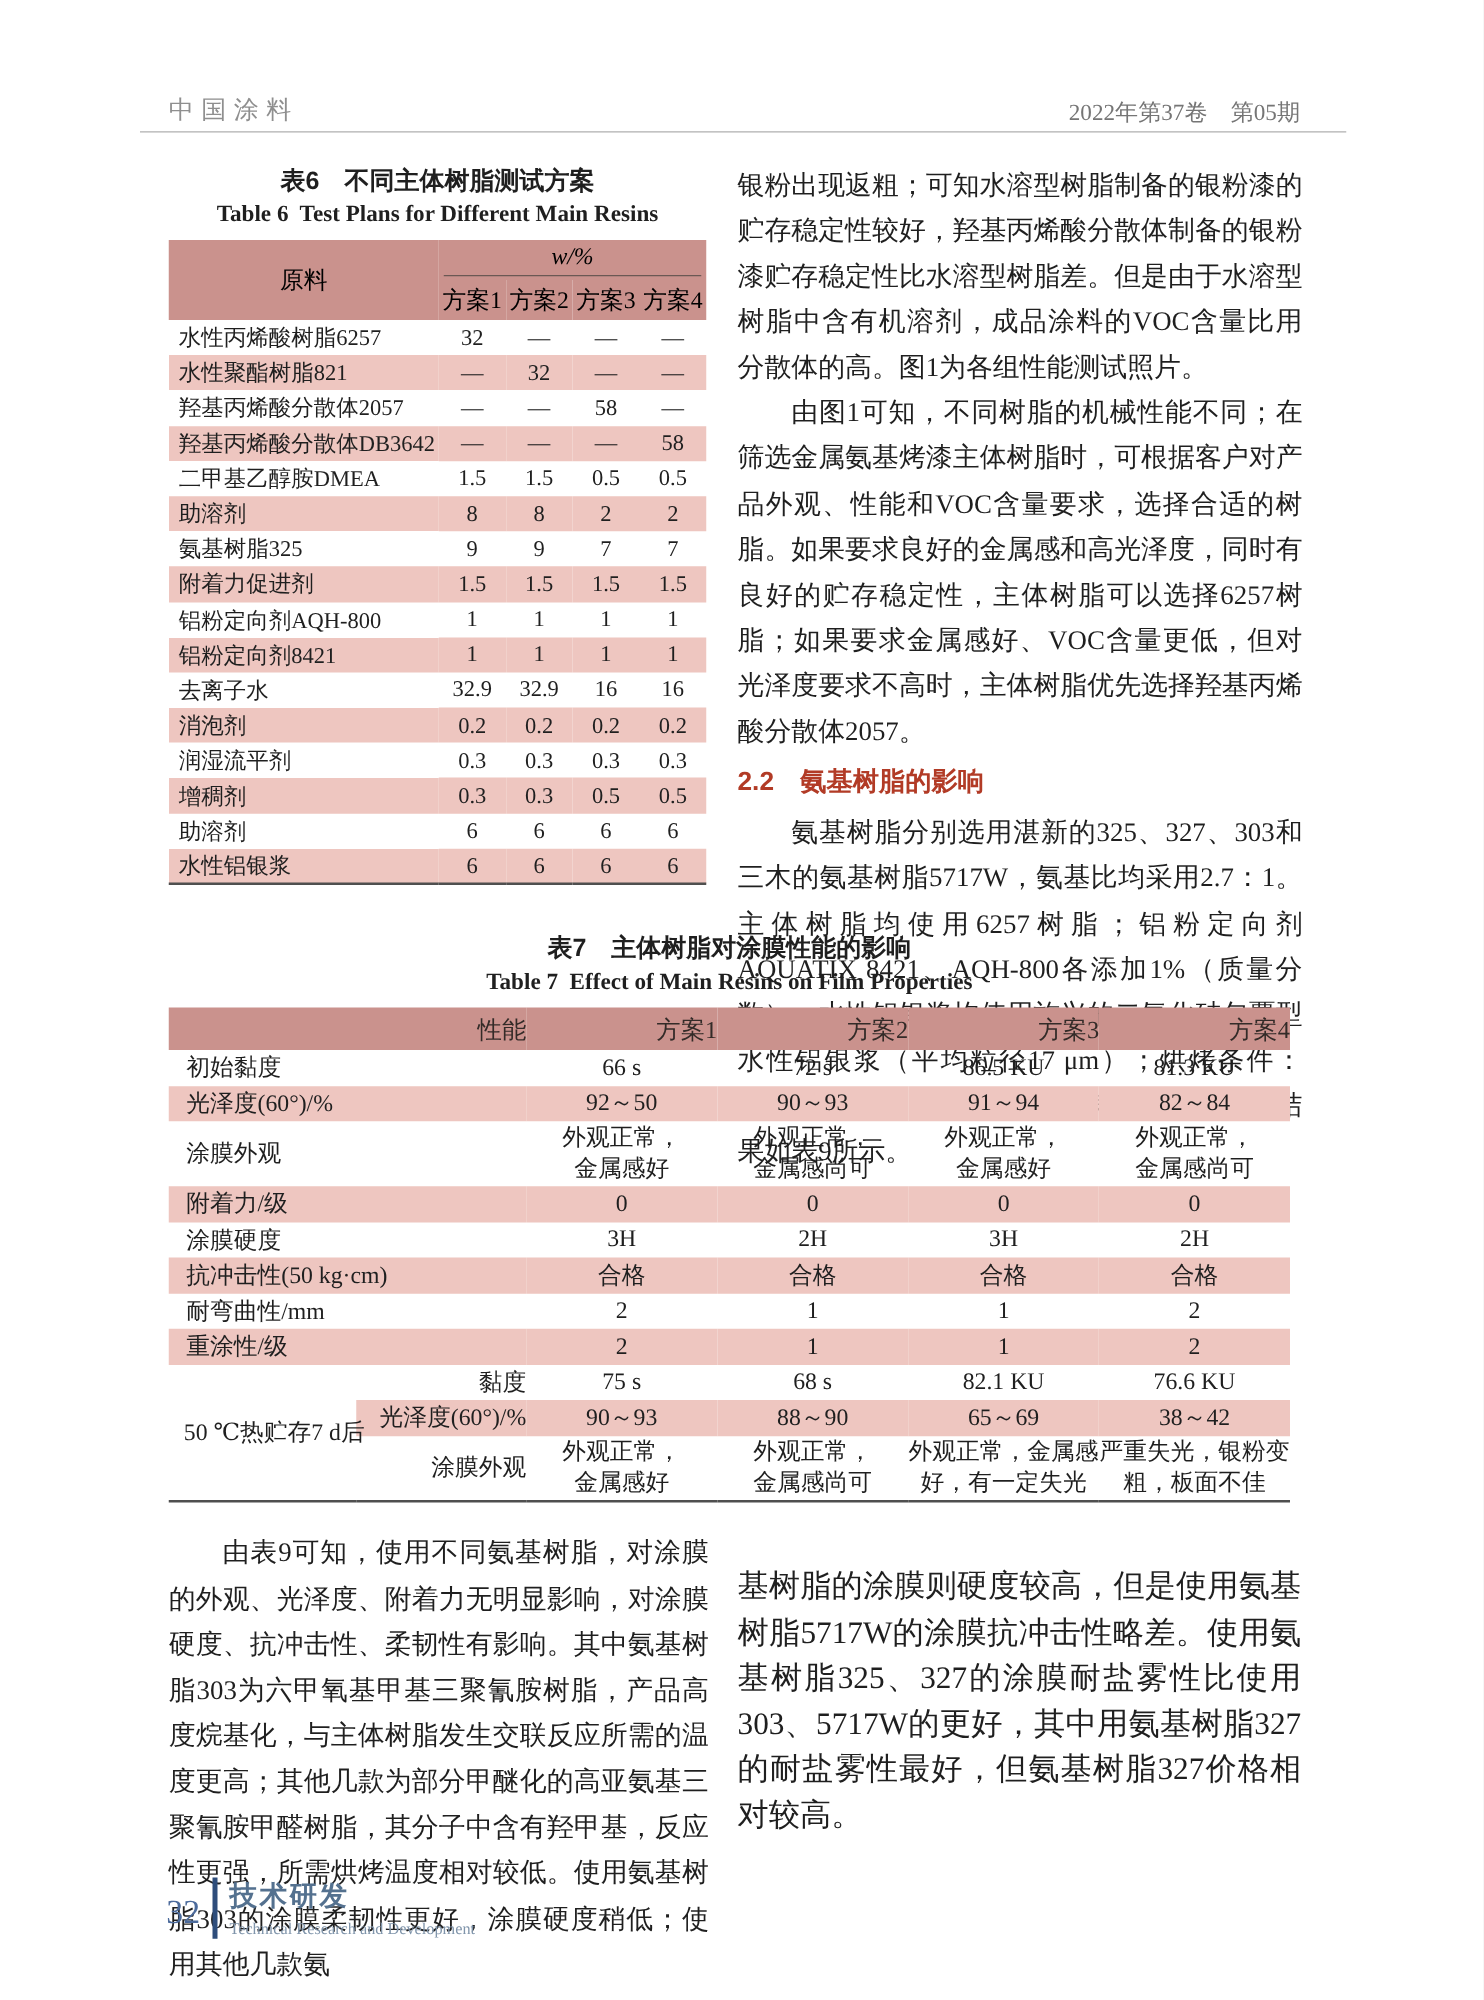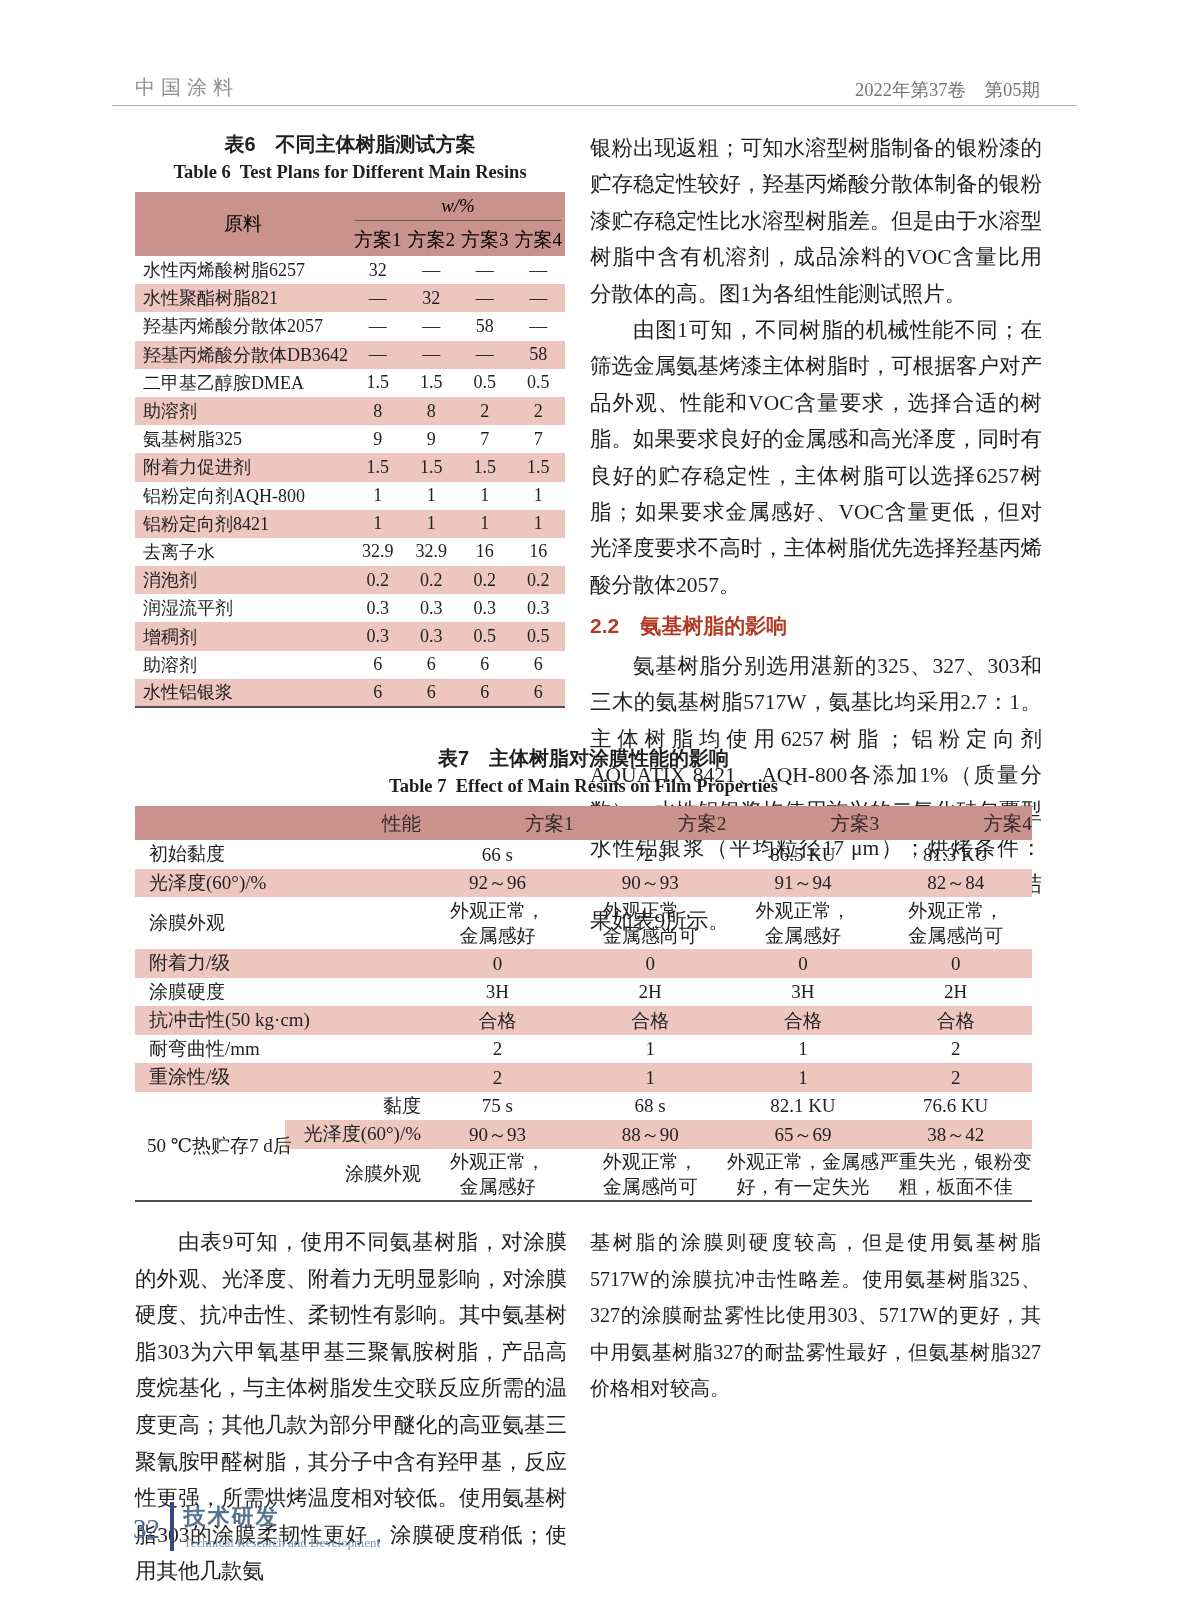--- a/index.html
+++ b/index.html
@@ -53,22 +53,22 @@
   .t7 tbody tr.tall { height:52px; }
   .t7 td.lbl { text-align:left; padding-left:14px; white-space:nowrap; }
   .t7 td.sub { text-align:right; padding-left:6px; white-space:nowrap; }
   .t7 td.grp { text-align:left; padding-left:12px; white-space:nowrap; background:#fff; }
   .t7 td.val { text-align:center; white-space:pre-line; line-height:1.32; }
   .t7 td.shaded { background:#eec6c0; }
 
   
   .bl { position:absolute; left:135px; top:1224px; width:432px;
         font-size:21.5px; line-height:36.6px; text-align:justify; }
-  .br { position:absolute; left:590px; top:1224px; width:451px;
-        font-size:20px; line-height:36.6px; text-align:justify; }
+  .br { position:absolute; left:590px; top:1252px; width:451px;
+        font-size:25px; line-height:36.6px; text-align:justify; }
 
   
   .footer { position:absolute; left:133px; top:1500px; display:flex; align-items:stretch; }
   .pagenum { font-size:27px; color:#4c6b9c; align-self:center; margin-top:8px; }
   .fbar { width:3.5px; background:#2e4d7b; margin:2px 10px 0 10px; }
   .fsec { padding-top:2px; }
   .fsec-zh { font-size:22px; font-weight:bold; color:#54718f; letter-spacing:2px;
              font-family:"Liberation Sans","DejaVu Sans",sans-serif; }
   .fsec-en { font-size:13px; color:#8095ab; margin-top:3px; }
 </style>
@@ -254,21 +254,21 @@
         <tbody>
           <tr>
             <td class="lbl" colspan="2">初始黏度</td>
             <td class="val">66 s</td>
             <td class="val">72 s</td>
             <td class="val">86.5 KU</td>
             <td class="val">81.3 KU</td>
           </tr>
           <tr>
             <td class="lbl shaded" colspan="2">光泽度(60°)/%</td>
-            <td class="val shaded">92～96</td>
+            <td class="val shaded">92～50</td>
             <td class="val shaded">90～93</td>
             <td class="val shaded">91～94</td>
             <td class="val shaded">82～84</td>
           </tr>
           <tr class="tall">
             <td class="lbl" colspan="2">涂膜外观</td>
             <td class="val">外观正常，
 金属感好</td>
             <td class="val">外观正常，
 金属感尚可</td>

